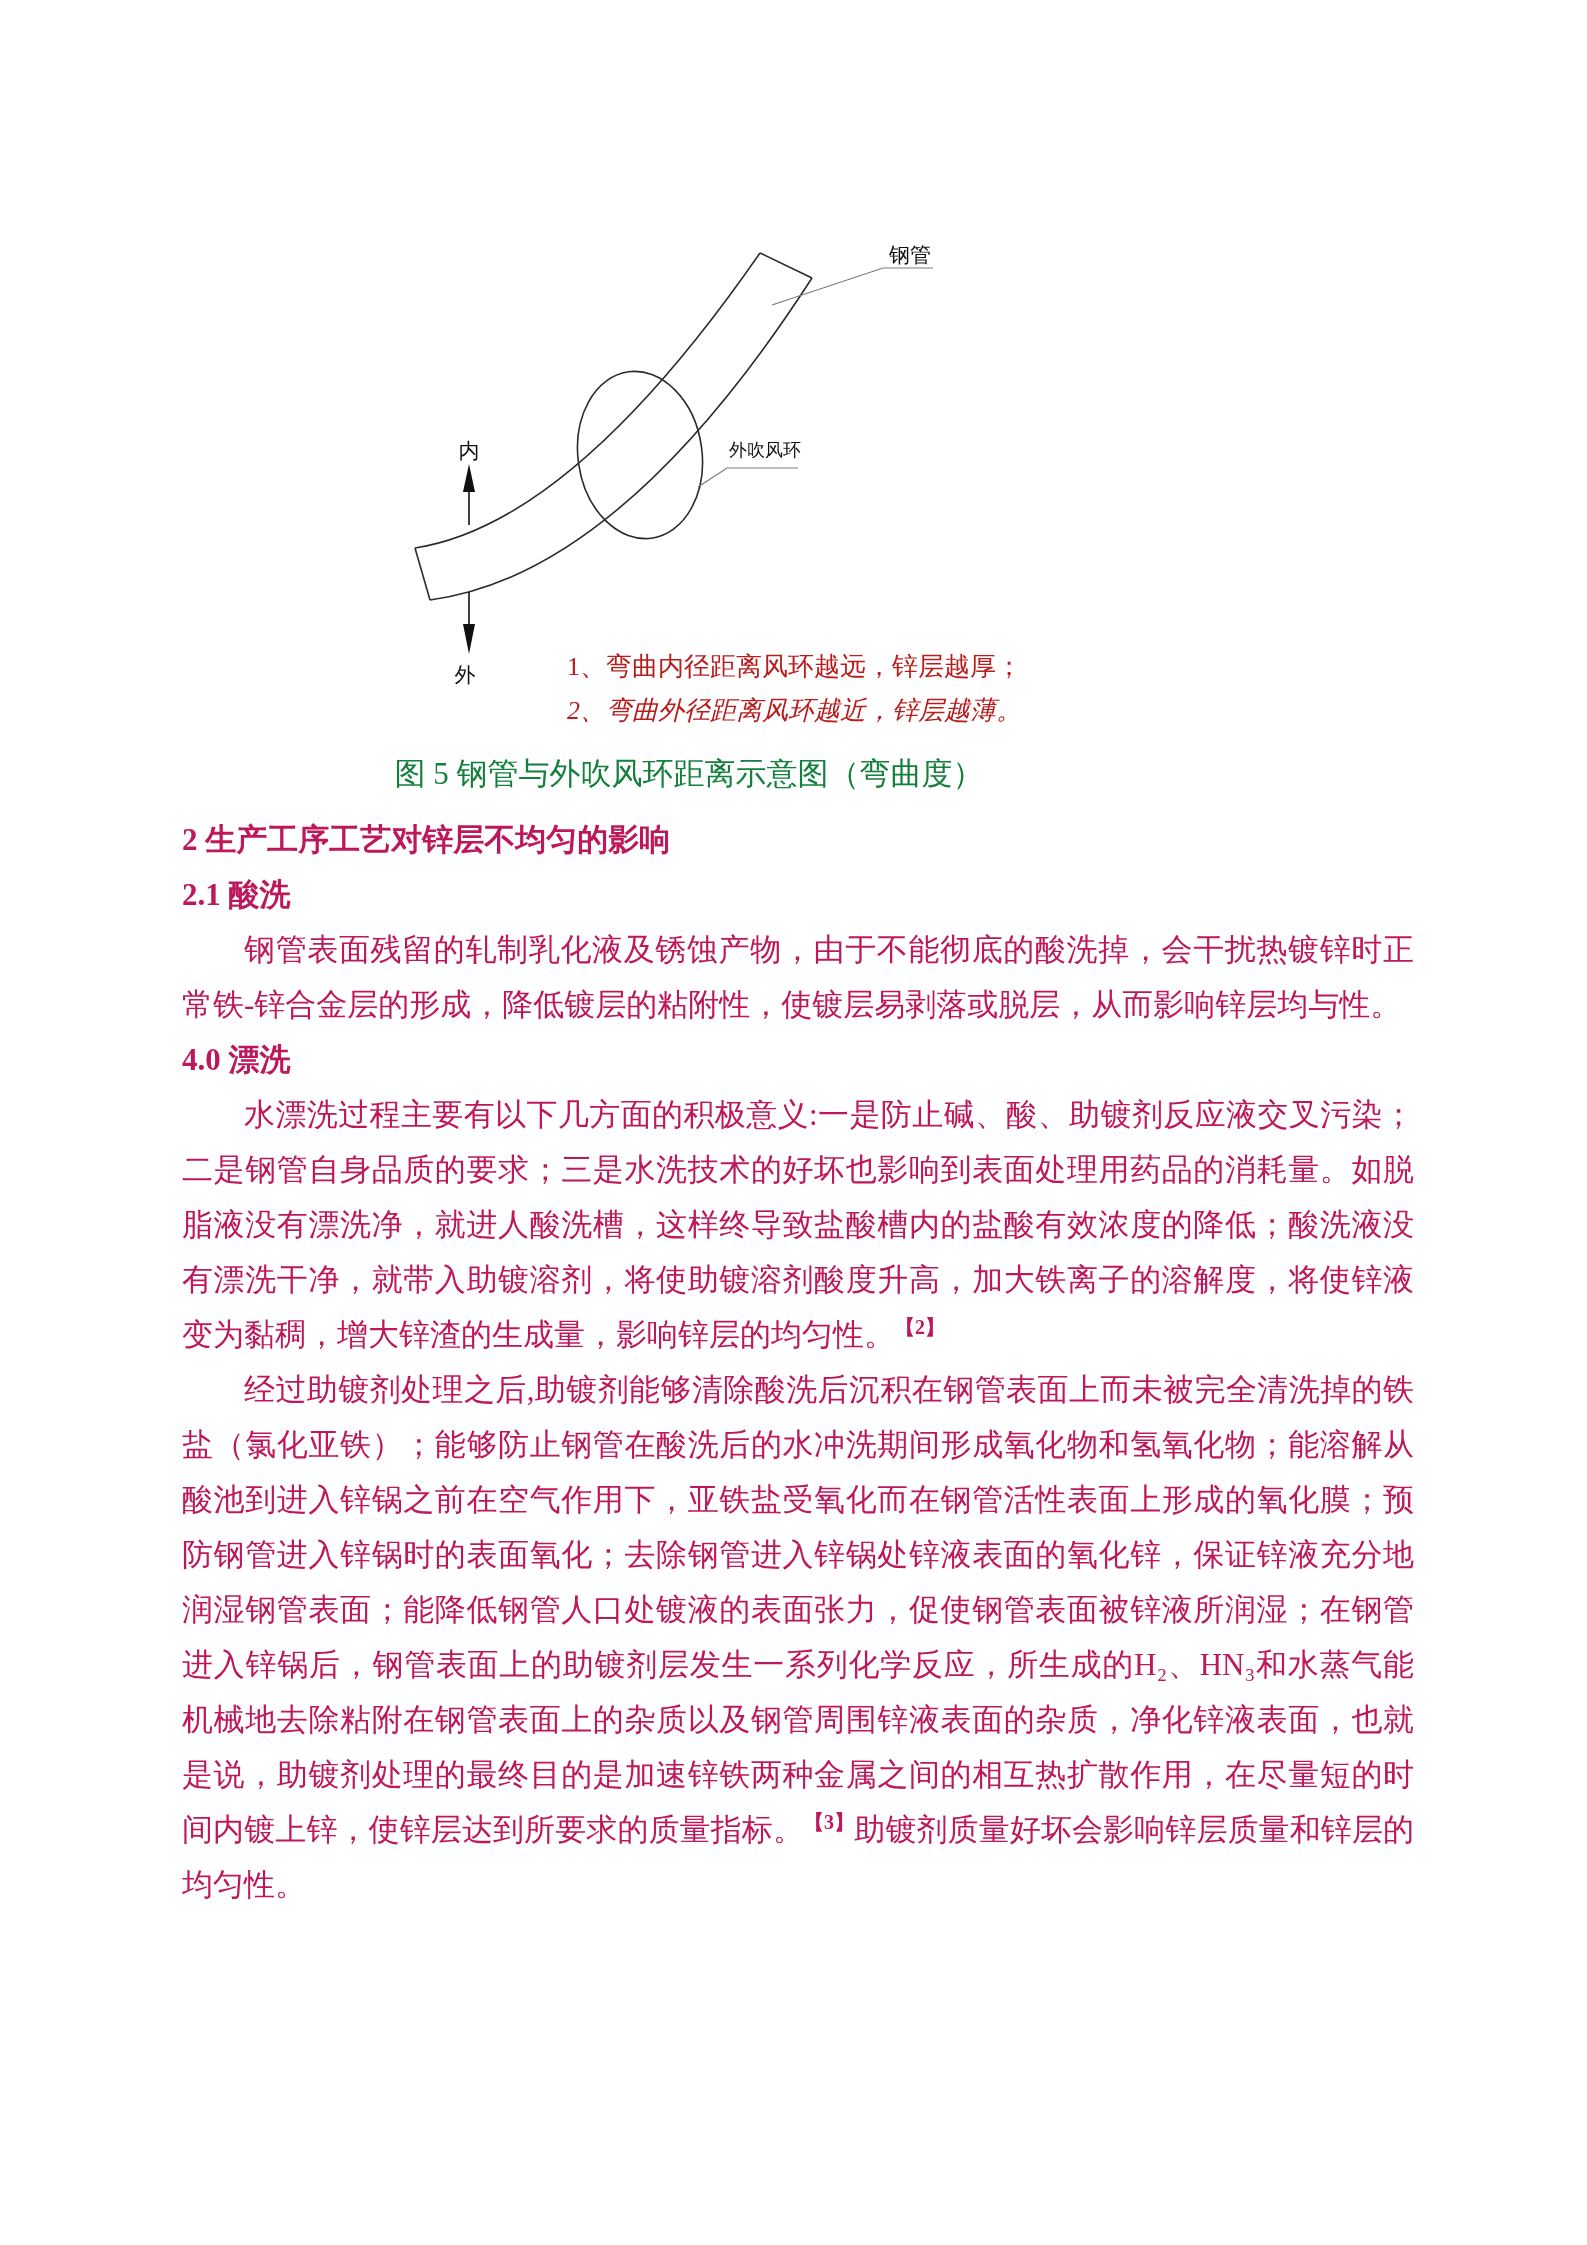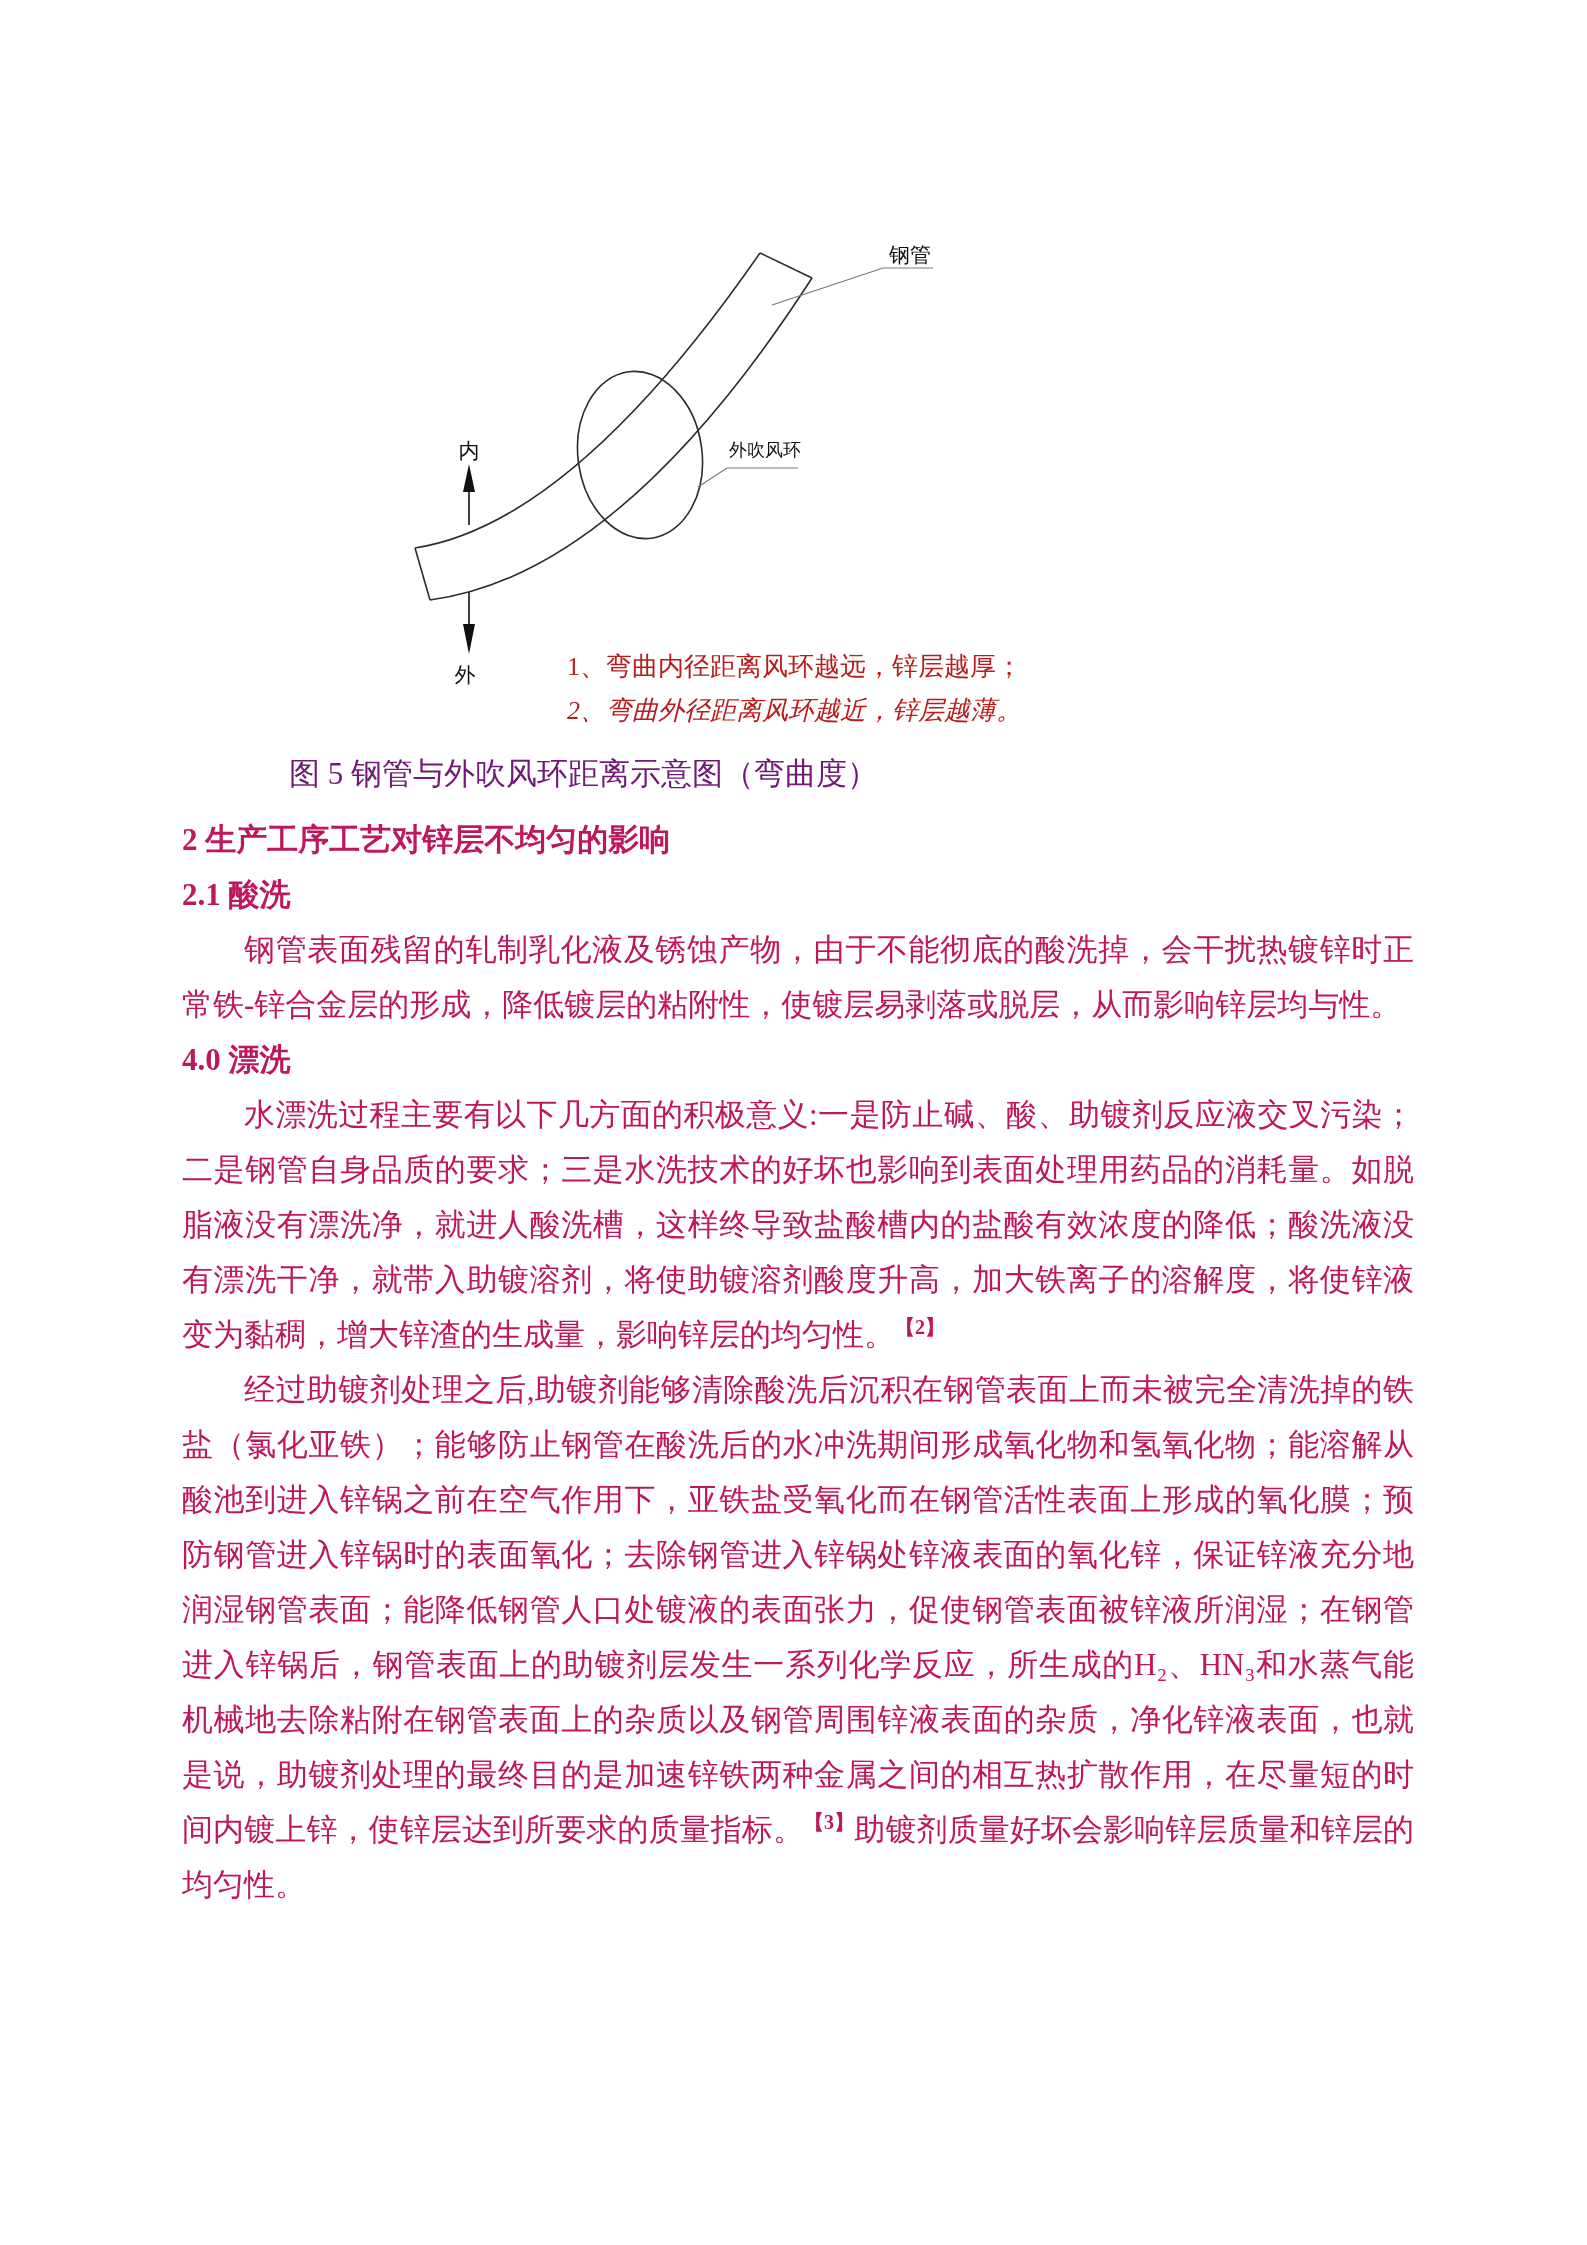--- a/index.html
+++ b/index.html
@@ -57,23 +57,24 @@
     color: #b91c1c;
     margin-left: 15px;
   }
   .fig-note-1 { top: 652px; }
   .fig-note-2 { top: 696px; font-style: italic; }
   .fig-caption {
     position: absolute;
     left: 289px;
     top: 753px;
     width: 800px;
+    text-align: center;
     font-size: 31px;
     white-space: nowrap;
-    color: #701a75;
+    color: #15803d;
   }
   
   .body-text {
     position: absolute;
     left: 182px;
     top: 812px;
     width: 1232px;
     font-size: 31px;
     line-height: 55px;
     text-align: justify;

